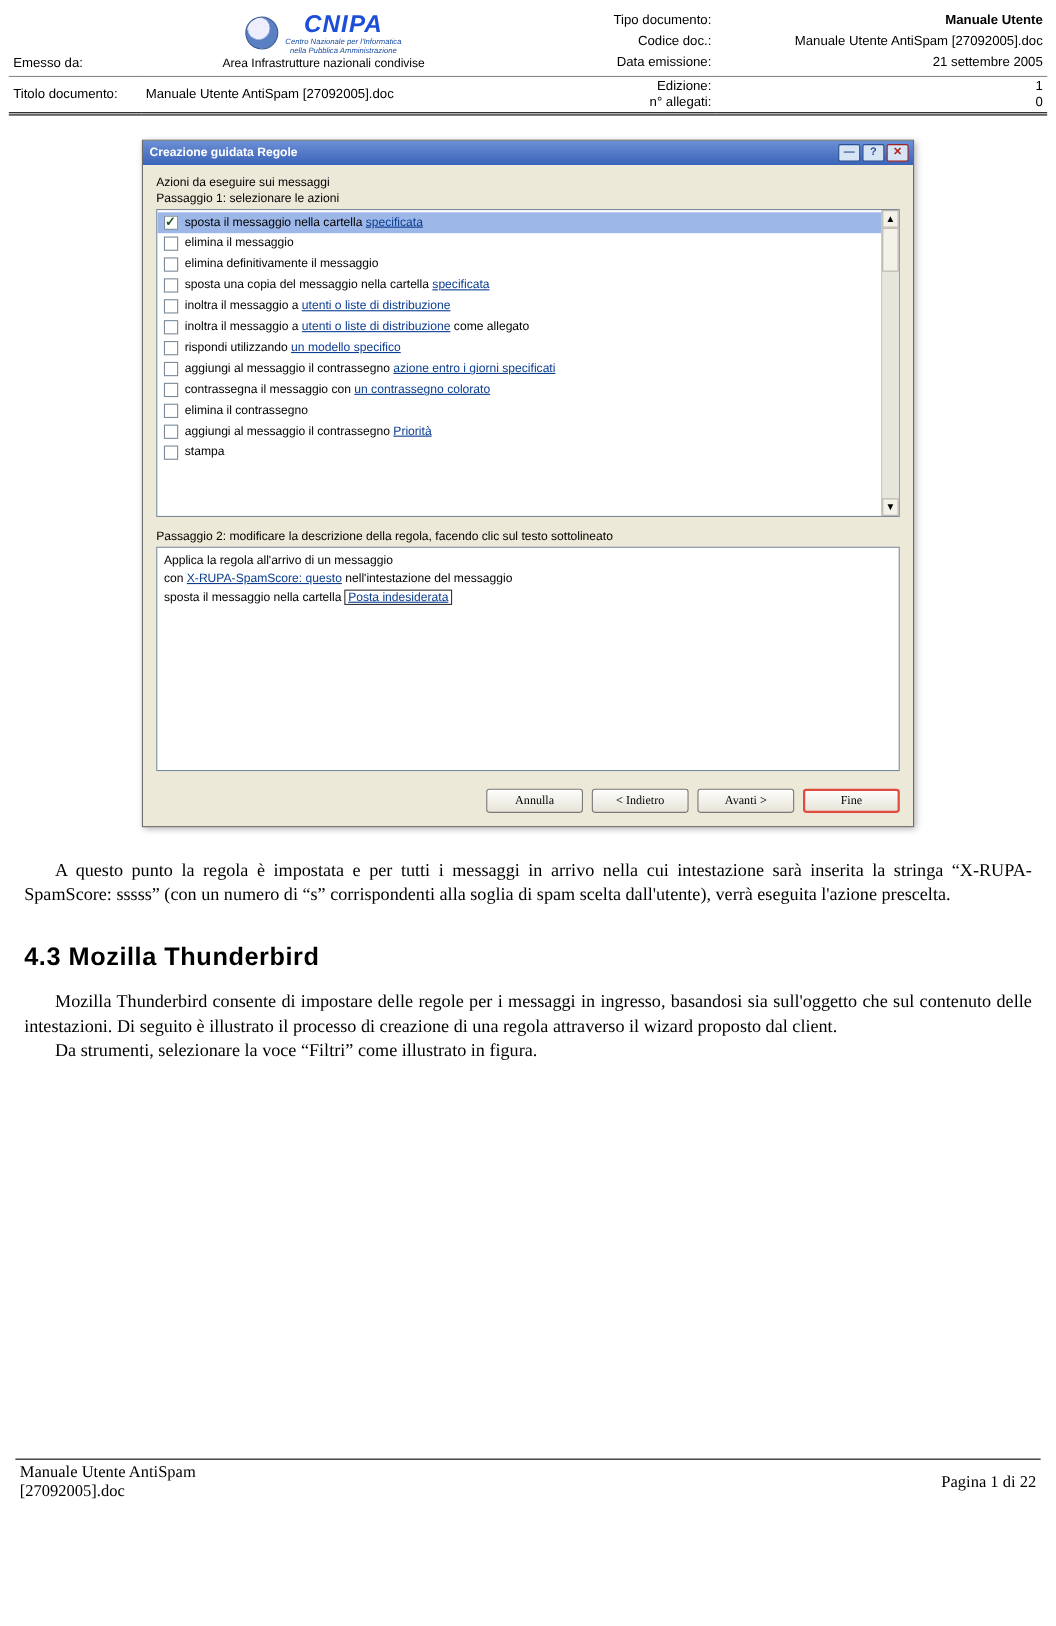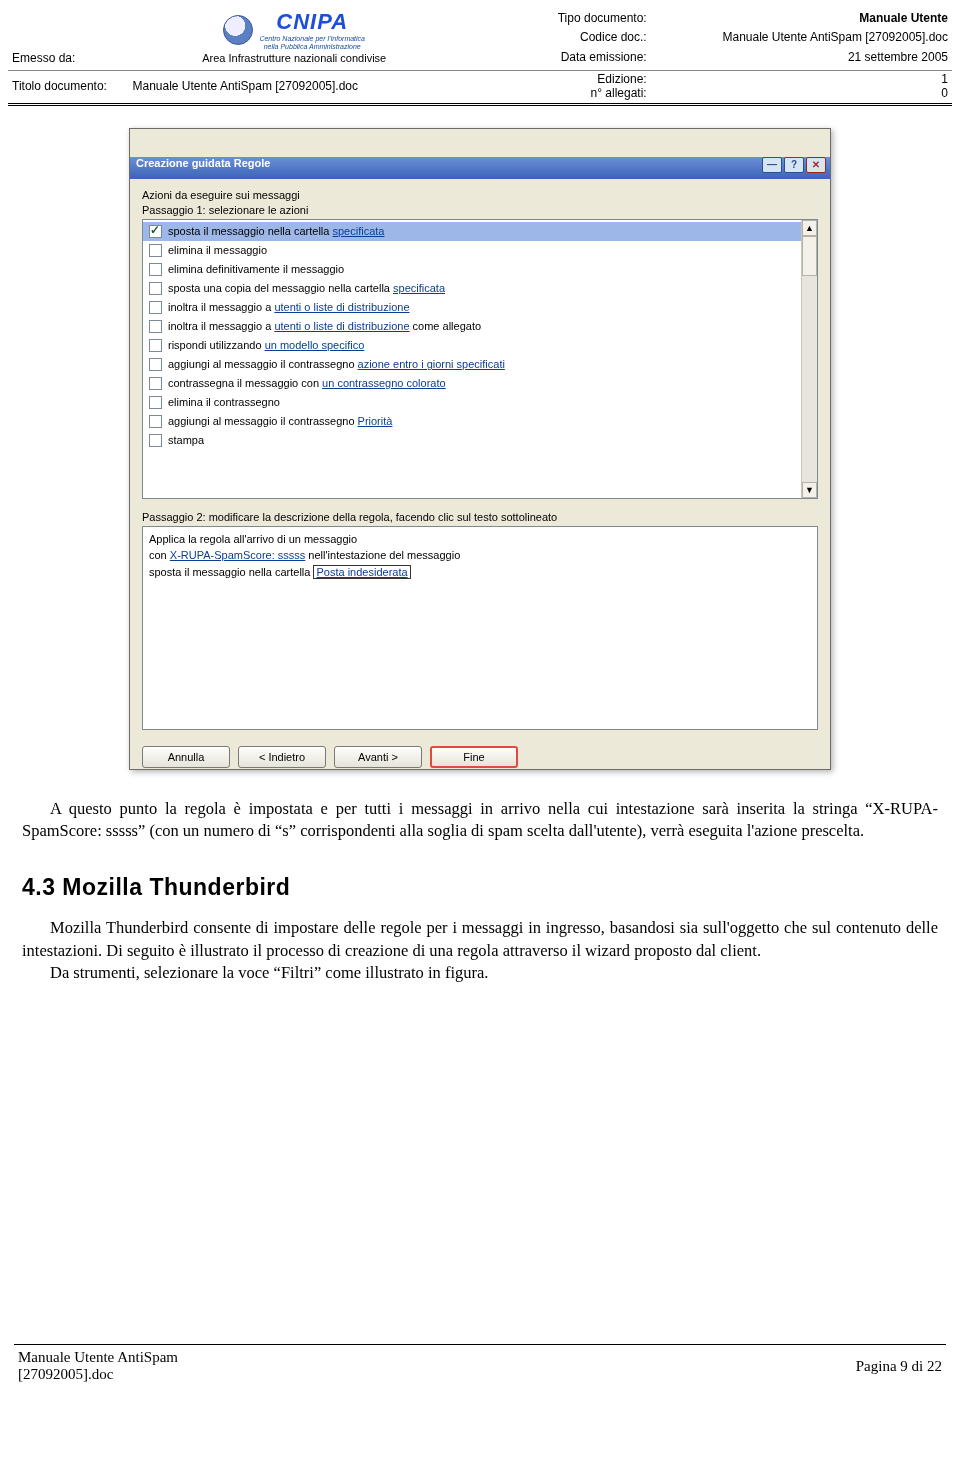--- a/index.html
+++ b/index.html
@@ -51,40 +51,39 @@
     font-size: 11px;
     background: #ece9d8;
     border: 1px solid #6d6c6a;
     box-shadow: 2px 2px 6px rgba(0,0,0,0.3);
   }
   .titlebar {
     background: linear-gradient(#6c90d6, #3a63b8);
     color: #fff;
     height: 22px;
     display: flex;
-    align-items: flex-start;
+    align-items: center;
     padding: 0 4px 0 6px;
     font-weight: bold;
-    margin-top: 28px;
   }
   .titlebar .tb-title { flex: 1; }
   .tb-btn {
     width: 20px; height: 16px;
     background: #d7e4f4;
     border: 1px solid #2a4f94;
     border-radius: 2px;
     color: #2a4f94;
     font-size: 10px;
     line-height: 14px;
     text-align: center;
     margin-left: 2px;
     display: inline-block;
   }
   .tb-btn.close { color: #b02525; font-weight: bold; border-color:#9f2222; }
-  .dlg-body { padding: 10px 12px 1px 12px; border-radius: 19px; }
+  .dlg-body { padding: 10px 12px 12px 12px; border-radius: 19px; }
   .dlg-label { margin-bottom: 3px; }
   .listbox {
     background: #fff;
     border: 1px solid #7a8a99;
     height: 280px;
     position: relative;
   }
   .listbox-inner {
     position: absolute;
     top:0; left:0; right:16px; bottom:0;
@@ -132,23 +131,24 @@
   .descbox {
     background:#fff;
     border:1px solid #7a8a99;
     height:204px;
     padding:4px 6px;
     line-height: 1.5;
   }
   .boxlink { border:1px solid #333; padding:0 2px; }
   .dlg-buttons {
     display:flex;
-    justify-content:flex-start;
+    justify-content:flex-end;
     gap:8px;
     margin-top:16px;
+    font-family:Liberation Serif, serif;
   }
   .winbtn {
     min-width:88px;
     height:22px;
     border:1px solid #7a7a7a;
     background: linear-gradient(#fdfdfb,#e7e4d8);
     border-radius:3px;
     font-size:11px;
     display:flex; align-items:center; justify-content:center;
     box-shadow: inset 0 1px 0 #fff;
@@ -304,21 +304,21 @@
                 <div class="sthumb"></div>
               </div>
             <div class="sbtn">▼</div>
           </div>
         </div>
         <div style="height:12px"></div>
         <div class="dlg-label">Passaggio 2: modificare la descrizione della regola, facendo clic sul testo sottolineato</div>
         <div class="descbox">
           <div>Applica la regola all'arrivo di un messaggio</div>
           <div>
-            <span>con </span><span class="ulink">X-RUPA-SpamScore: sssss</span><span> nell'intestazione del messaggio</span>
+            <span>con </span><span class="ulink">X-RUPA-SpamScore: questo</span><span> nell'intestazione del messaggio</span>
           </div>
           <div>
             <span>sposta il messaggio nella cartella </span><span class="ulink boxlink">Posta indesiderata</span>
           </div>
         </div>
         <div class="dlg-buttons">
           <div class="winbtn">Annulla</div>
           <div class="winbtn">&lt; Indietro</div>
           <div class="winbtn">Avanti &gt;</div>
           <div class="winbtn primary">Fine</div>
@@ -334,16 +334,16 @@
     <p>Da strumenti, selezionare la voce “Filtri” come illustrato in figura.</p>
   </div>
 
   <div class="footer-wrap">
     <div class="footer-line"></div>
     <div class="footer">
       <div>
         <div>Manuale Utente AntiSpam</div>
         <div>[27092005].doc</div>
       </div>
-      <div style="align-self:center;">Pagina 9 di 22</div>
+      <div style="align-self:center;">Pagina 1 di 22</div>
     </div>
   </div>
 </div>
 
 </body></html>

